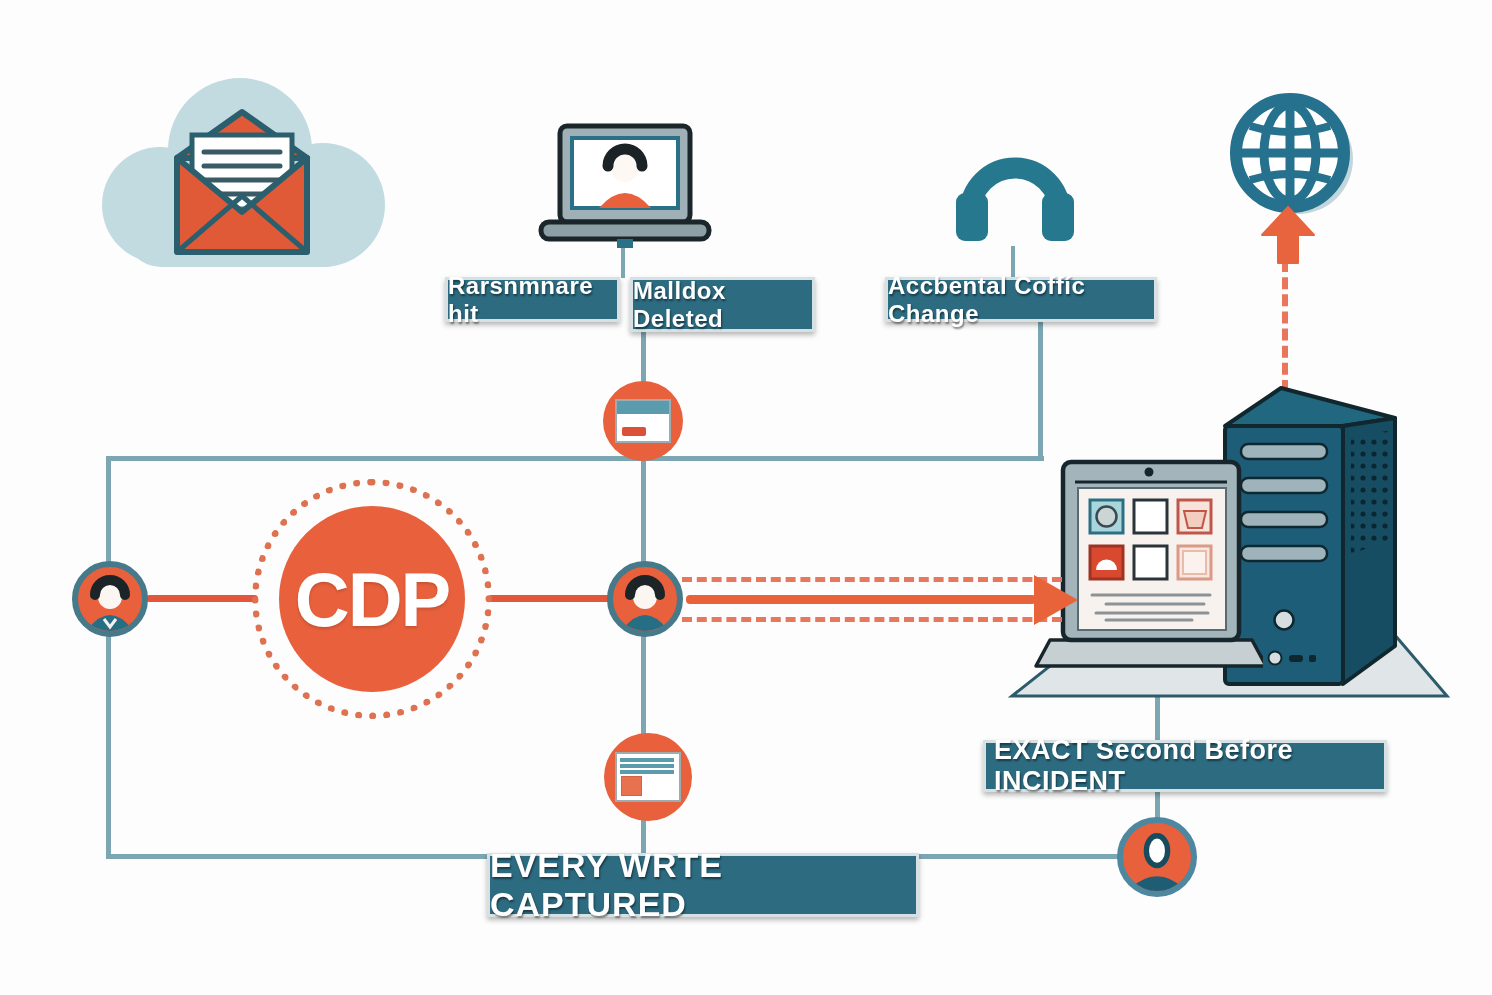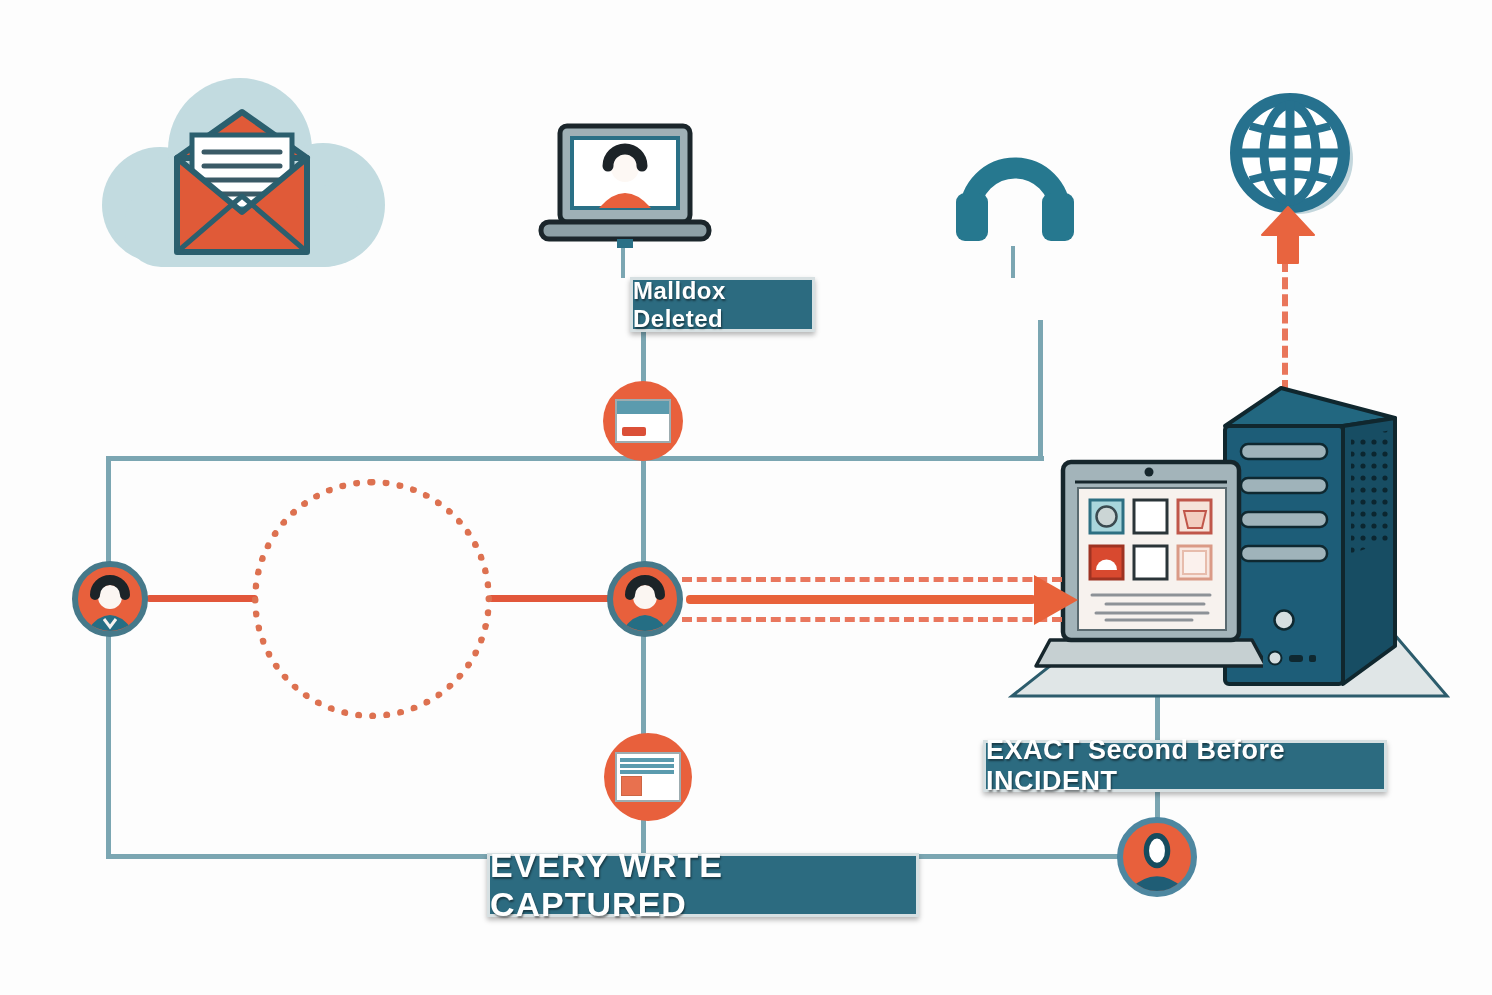--- a/index.html
+++ b/index.html
@@ -169,20 +169,23 @@
   <div class="snap" style="left:604px;top:733px;width:88px;height:88px;">
     <div class="card" style="width:62px;height:46px;">
       <div style="position:absolute;left:3px;top:4px;width:54px;height:4px;background:#5B9BAE;"></div>
       <div style="position:absolute;left:3px;top:10px;width:54px;height:4px;background:#5B9BAE;"></div>
       <div style="position:absolute;left:3px;top:16px;width:54px;height:4px;background:#5B9BAE;"></div>
       <div style="position:absolute;left:4px;bottom:4px;width:19px;height:18px;background:#E8714F;border:1px solid #C64;"></div>
     </div>
   </div>
 
   <div class="cdp-ring"></div>
+  <div class="cdp-circle">
+    <span>CDP</span>
+  </div>
 
   <div class="avatar" style="left:72px;top:561px;width:76px;height:76px;">
     <svg width="64" height="64" viewBox="0 0 64 64">
       <path d="M10,62 Q32,34 54,62 L54,66 L10,66 Z" fill="#256E84"></path>
       <path d="M26,52 L32,60 L38,52" fill="none" stroke="#F5F2EE" stroke-width="3"></path>
       <circle cx="32" cy="30" r="12" fill="#FBF6F2"></circle>
       <path d="M17,28 a15,15 0 0 1 30,0" fill="none" stroke="#1C2428" stroke-width="10" stroke-linecap="round"></path>
     </svg>
   </div>
   <div class="avatar" style="left:607px;top:561px;width:76px;height:76px;">
@@ -192,23 +195,29 @@
       <path d="M17,28 a15,15 0 0 1 30,0" fill="none" stroke="#1C2428" stroke-width="10" stroke-linecap="round"></path>
     </svg>
   </div>
   <div class="avatar" style="left:1117px;top:817px;width:80px;height:80px;border-color:#4E87A0;">
     <svg width="68" height="68" viewBox="0 0 64 64">
       <path d="M6,62 Q32,38 58,62 L58,66 L6,66 Z" fill="#1F5D75"></path>
       <ellipse cx="32" cy="26" rx="10" ry="14" fill="#FFFFFF" stroke="#164C5E" stroke-width="5"></ellipse>
     </svg>
   </div>
 
+  <div class="banner small" style="left:445px;top:277px;width:175px;height:45px;">
+    <span>Rarsnmnare hit</span>
+  </div>
   <div class="banner small" style="left:630px;top:277px;width:185px;height:55px;">
     <span>Malldox Deleted</span>
   </div>
-  <div class="banner mid" style="left:983px;top:740px;width:404px;height:52px;">
+  <div class="banner small" style="left:885px;top:277px;width:272px;height:45px;">
+    <span>Accbental Coffíc Change</span>
+  </div>
+  <div class="banner mid" style="left:983px;top:740px;width:404px;height:52px;padding-left:8px;">
     <span>EXACT Second Before INCIDENT</span>
   </div>
   <div class="banner big" style="left:487px;top:853px;width:432px;height:64px;">
     <span>EVERY WRTE CAPTURED</span>
   </div>
 
 </div>
 
 </body></html>

